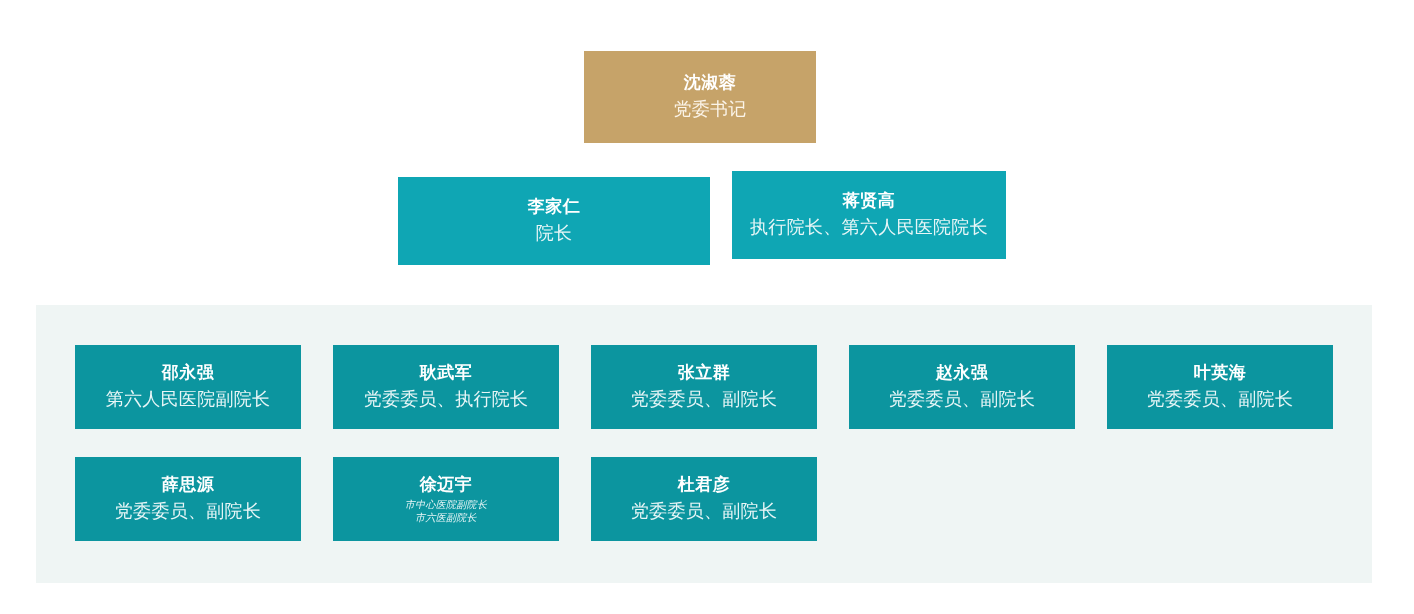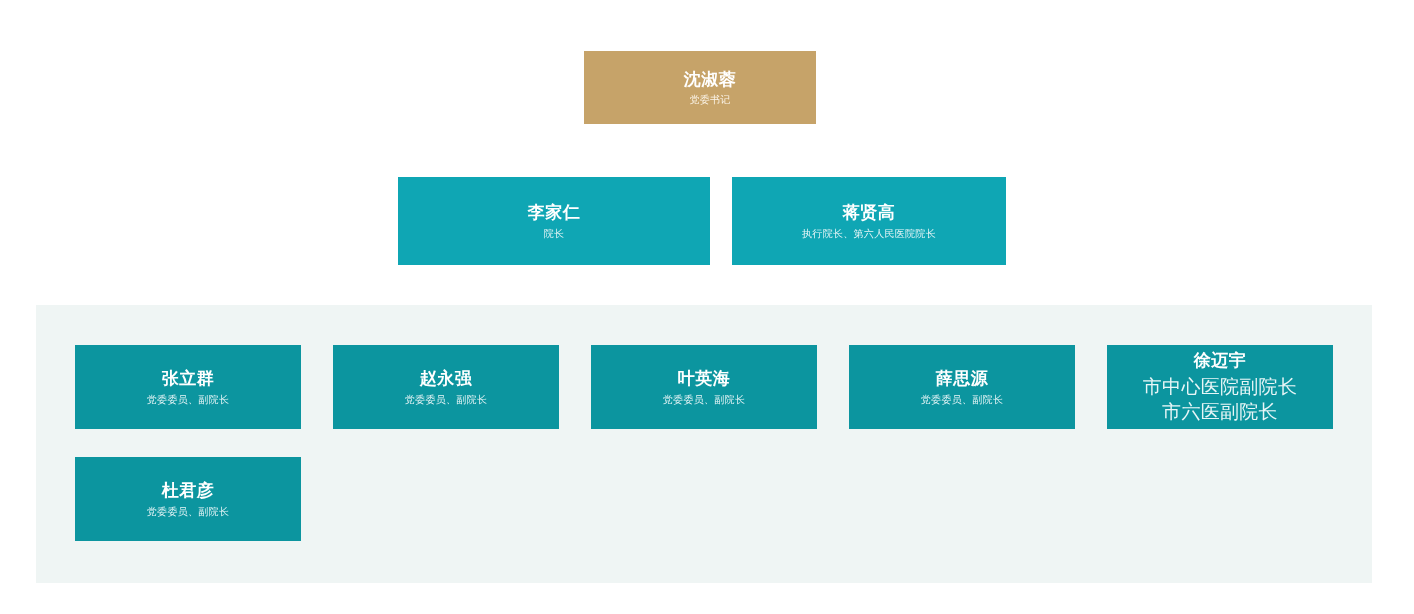--- a/index.html
+++ b/index.html
@@ -33,55 +33,56 @@
     padding: 6px 8px;
   }
   .card .name {
     font-size: 17px;
     font-weight: bold;
     line-height: 1.45;
     letter-spacing: 0.5px;
     color: #ffffff;
   }
   .card .title {
-    font-size: 10px;
+    font-size: 18px;
     font-weight: normal;
     line-height: 1.5;
     letter-spacing: 0.3px;
     color: #e8f6f7;
   }
   .card .title.two-line {
-    font-size: 19px;
+    font-size: 10px;
     line-height: 1.35;
+    font-style: italic;
   }
 
   
   .level-top {
     left: 584px;
     top: 51px;
     width: 232px;
-    height: 73px;
+    height: 92px;
     background: #c6a369;
     padding-left: 28px;
   }
   .level-top .title {
     color: #fbf4e8;
   }
 
   
   .level-two-a {
     left: 398px;
     top: 177px;
     width: 312px;
     height: 88px;
     background: #0fa6b4;
   }
   .level-two-b {
     left: 732px;
-    top: 177px;
+    top: 171px;
     width: 274px;
     height: 88px;
     background: #0fa6b4;
   }
 
   
   .panel {
     position: absolute;
     left: 36px;
     top: 305px;
@@ -127,21 +128,29 @@
   </div>
 
   <div class="card level-two-b">
     <div class="name">蒋贤高</div>
     <div class="title">执行院长、第六人民医院院长</div>
   </div>
 
   <div class="panel">
     <div class="grid">
 
+      <div class="card">
+        <div class="name">邵永强</div>
+        <div class="title">第六人民医院副院长</div>
+      </div>
 
+      <div class="card">
+        <div class="name">耿武军</div>
+        <div class="title">党委委员、执行院长</div>
+      </div>
 
       <div class="card">
         <div class="name">张立群</div>
         <div class="title">党委委员、副院长</div>
       </div>
 
       <div class="card">
         <div class="name">赵永强</div>
         <div class="title">党委委员、副院长</div>
       </div>

